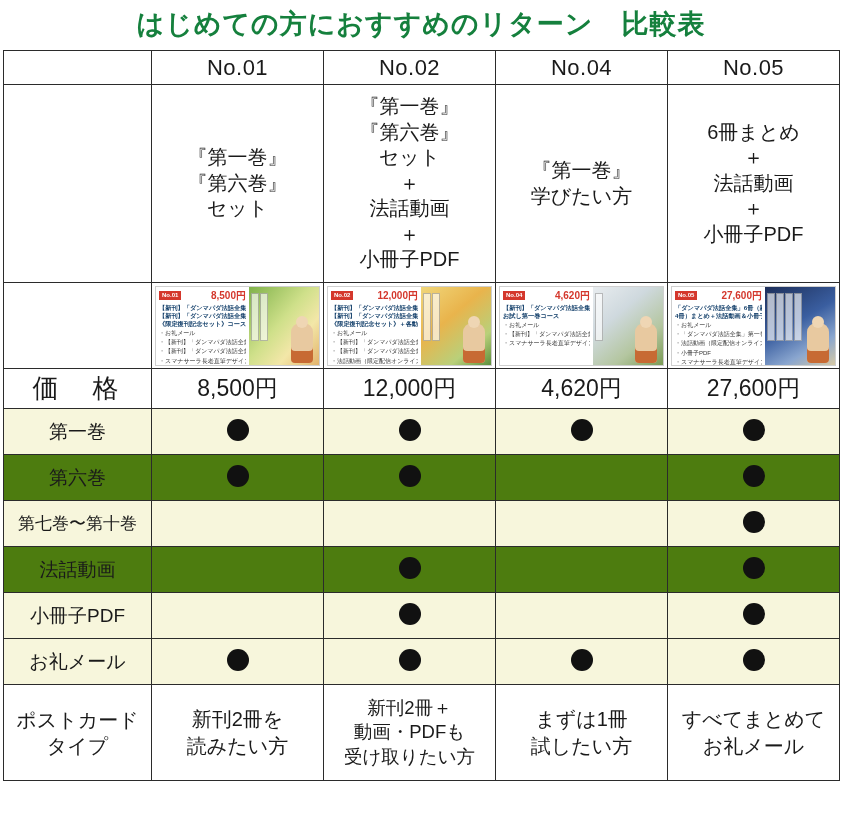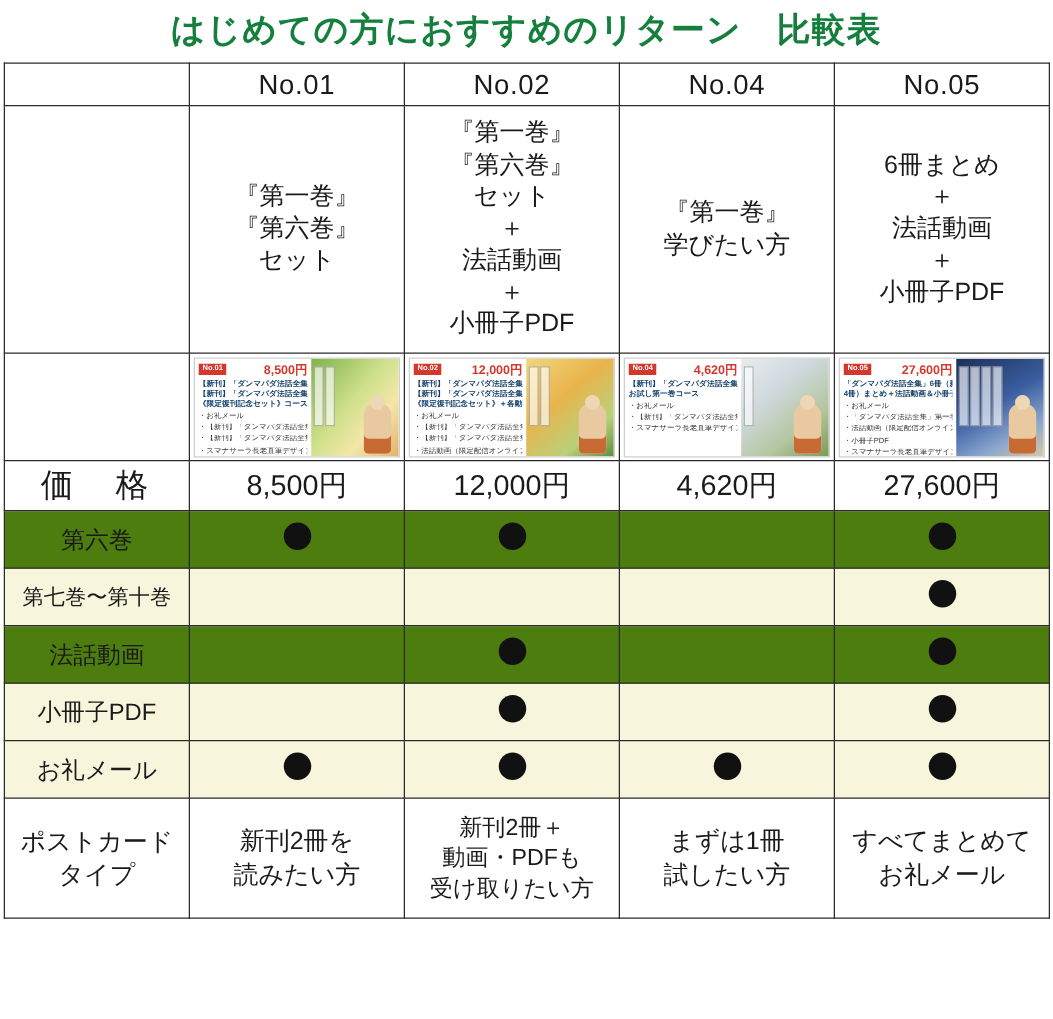--- a/index.html
+++ b/index.html
@@ -340,20 +340,27 @@
       </tr>
 
       <tr class="price-row">
         <td class="row-label price-label">価　格</td>
         <td class="price-val">8,500円</td>
         <td class="price-val">12,000円</td>
         <td class="price-val">4,620円</td>
         <td class="price-val">27,600円</td>
       </tr>
 
+      <tr class="feat">
+        <td class="lab beige">第一巻</td>
+        <td class="beige"><span class="dot"></span></td>
+        <td class="beige"><span class="dot"></span></td>
+        <td class="beige"><span class="dot"></span></td>
+        <td class="beige"><span class="dot"></span></td>
+      </tr>
 
       <tr class="feat">
         <td class="lab green">第六巻</td>
         <td class="green"><span class="dot"></span></td>
         <td class="green"><span class="dot"></span></td>
         <td class="green"></td>
         <td class="green"><span class="dot"></span></td>
       </tr>
 
       <tr class="feat">

